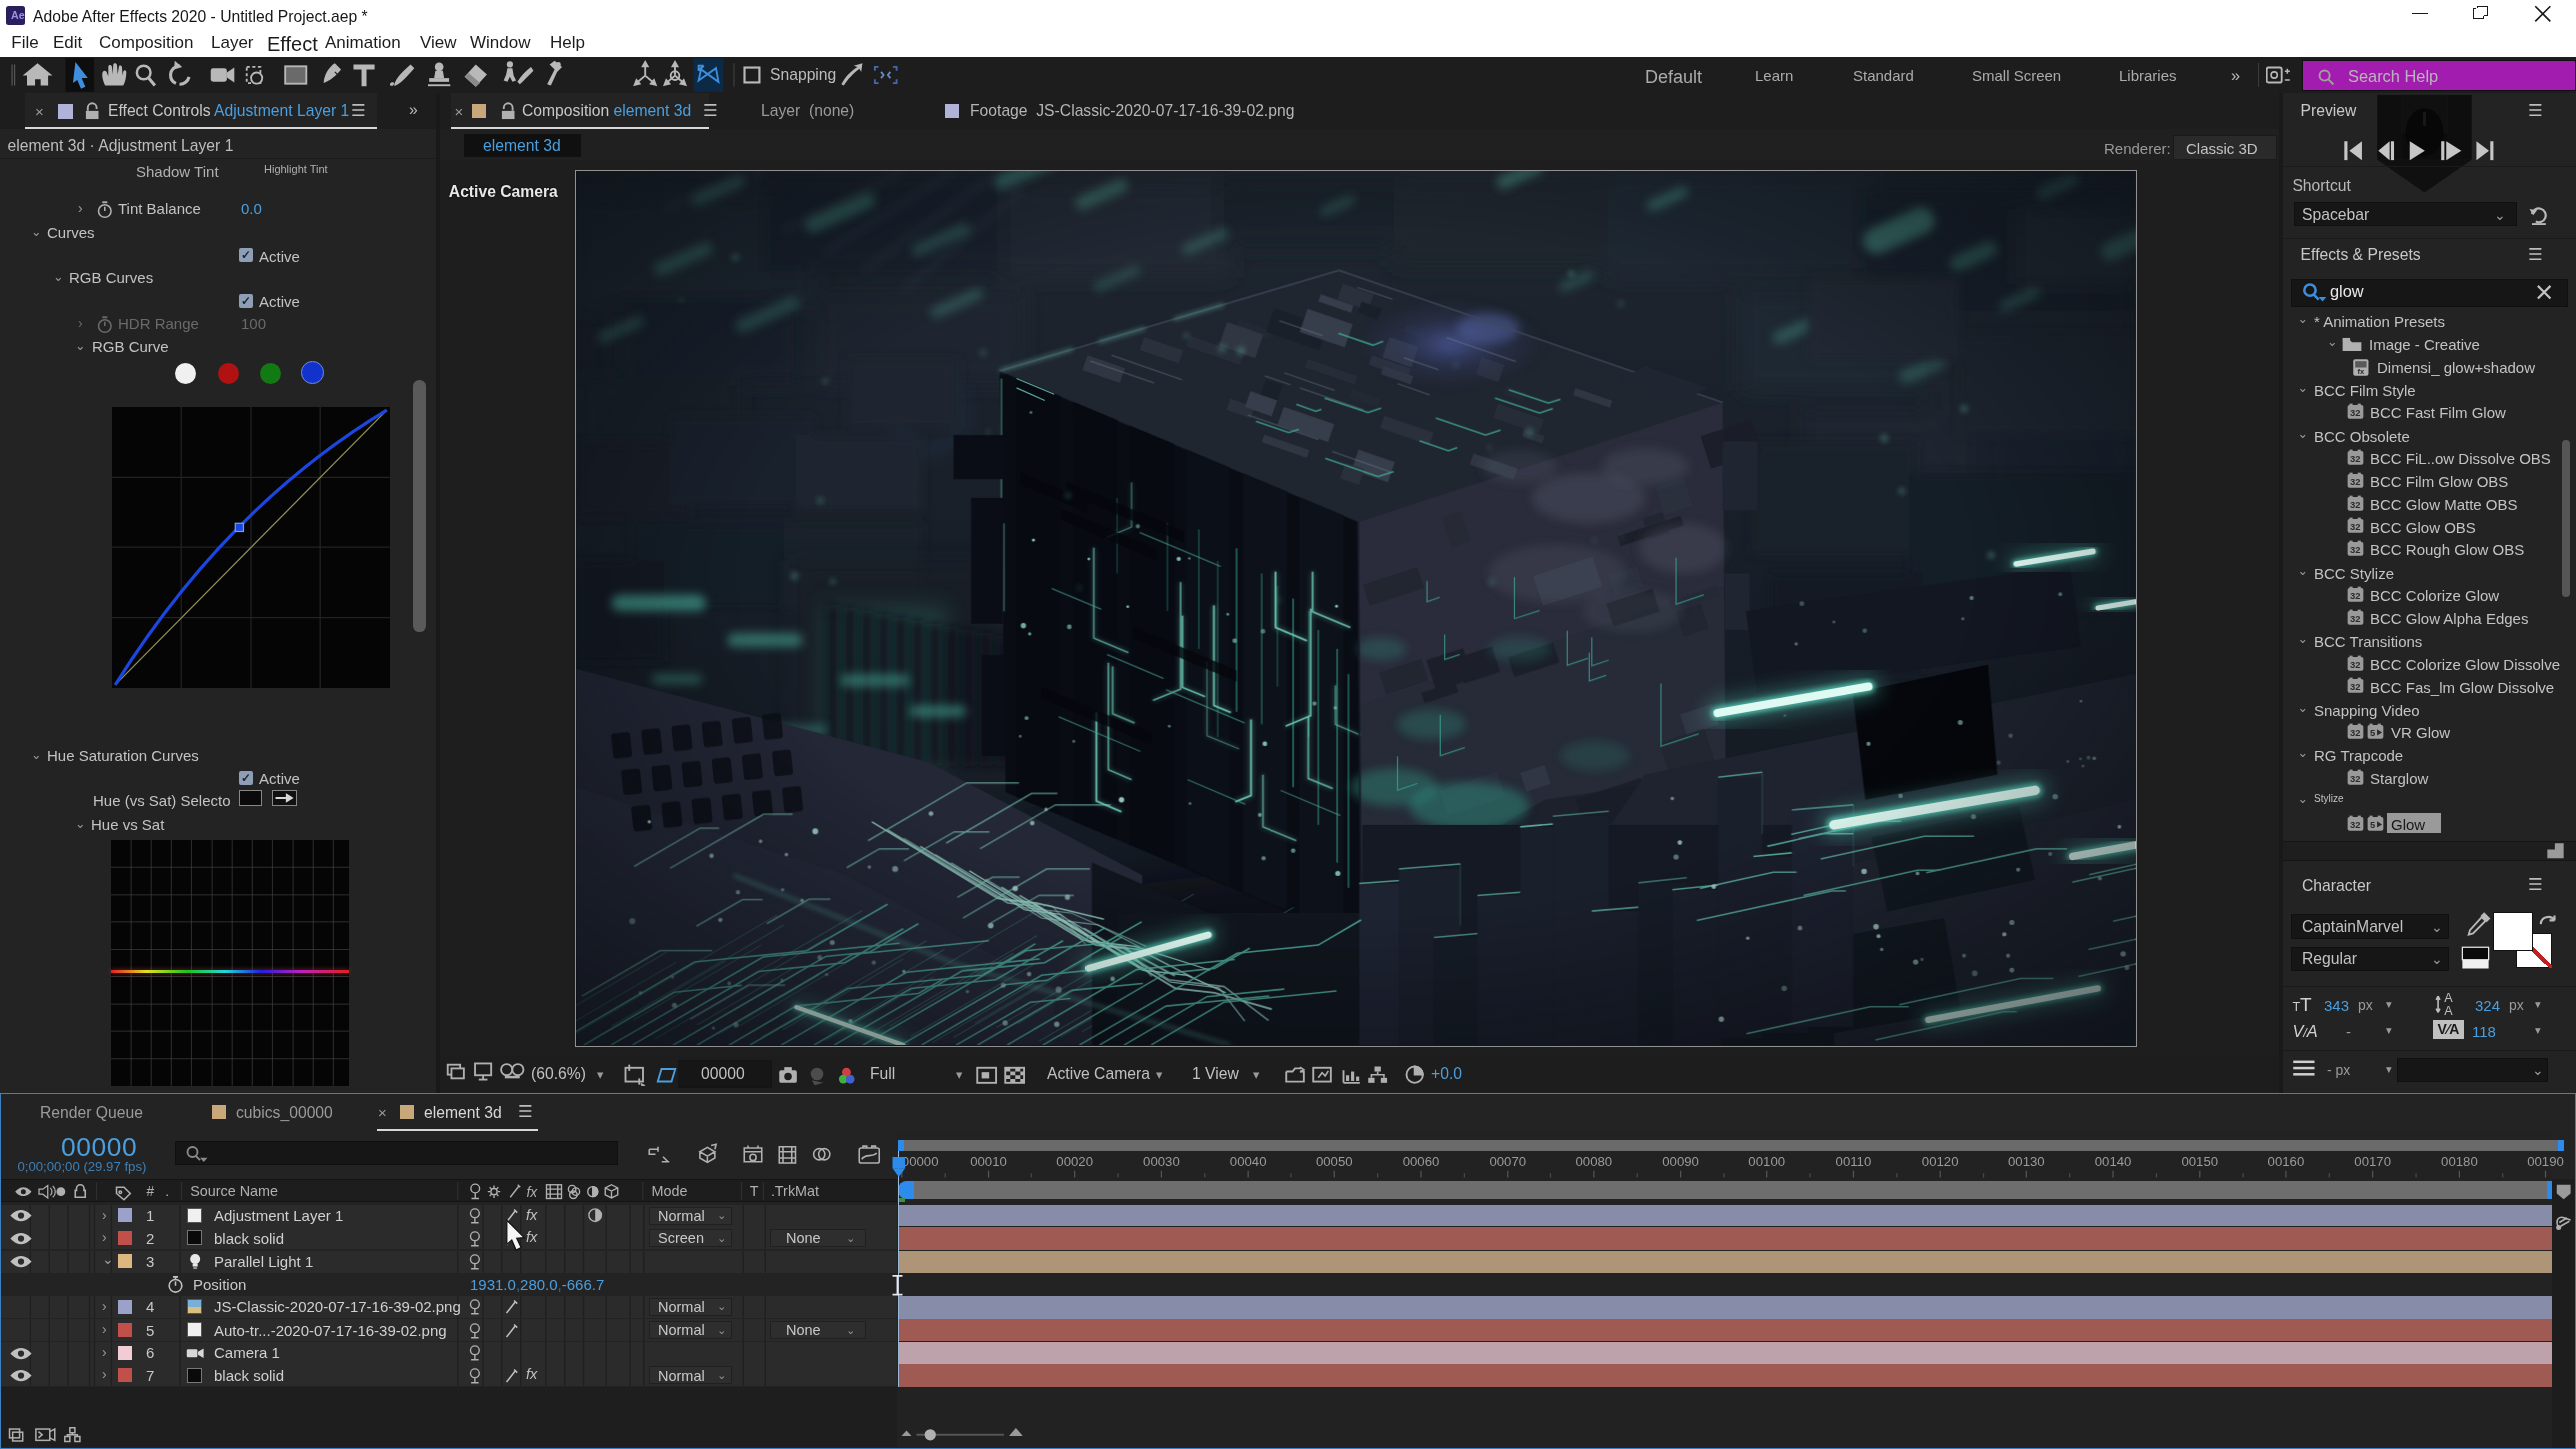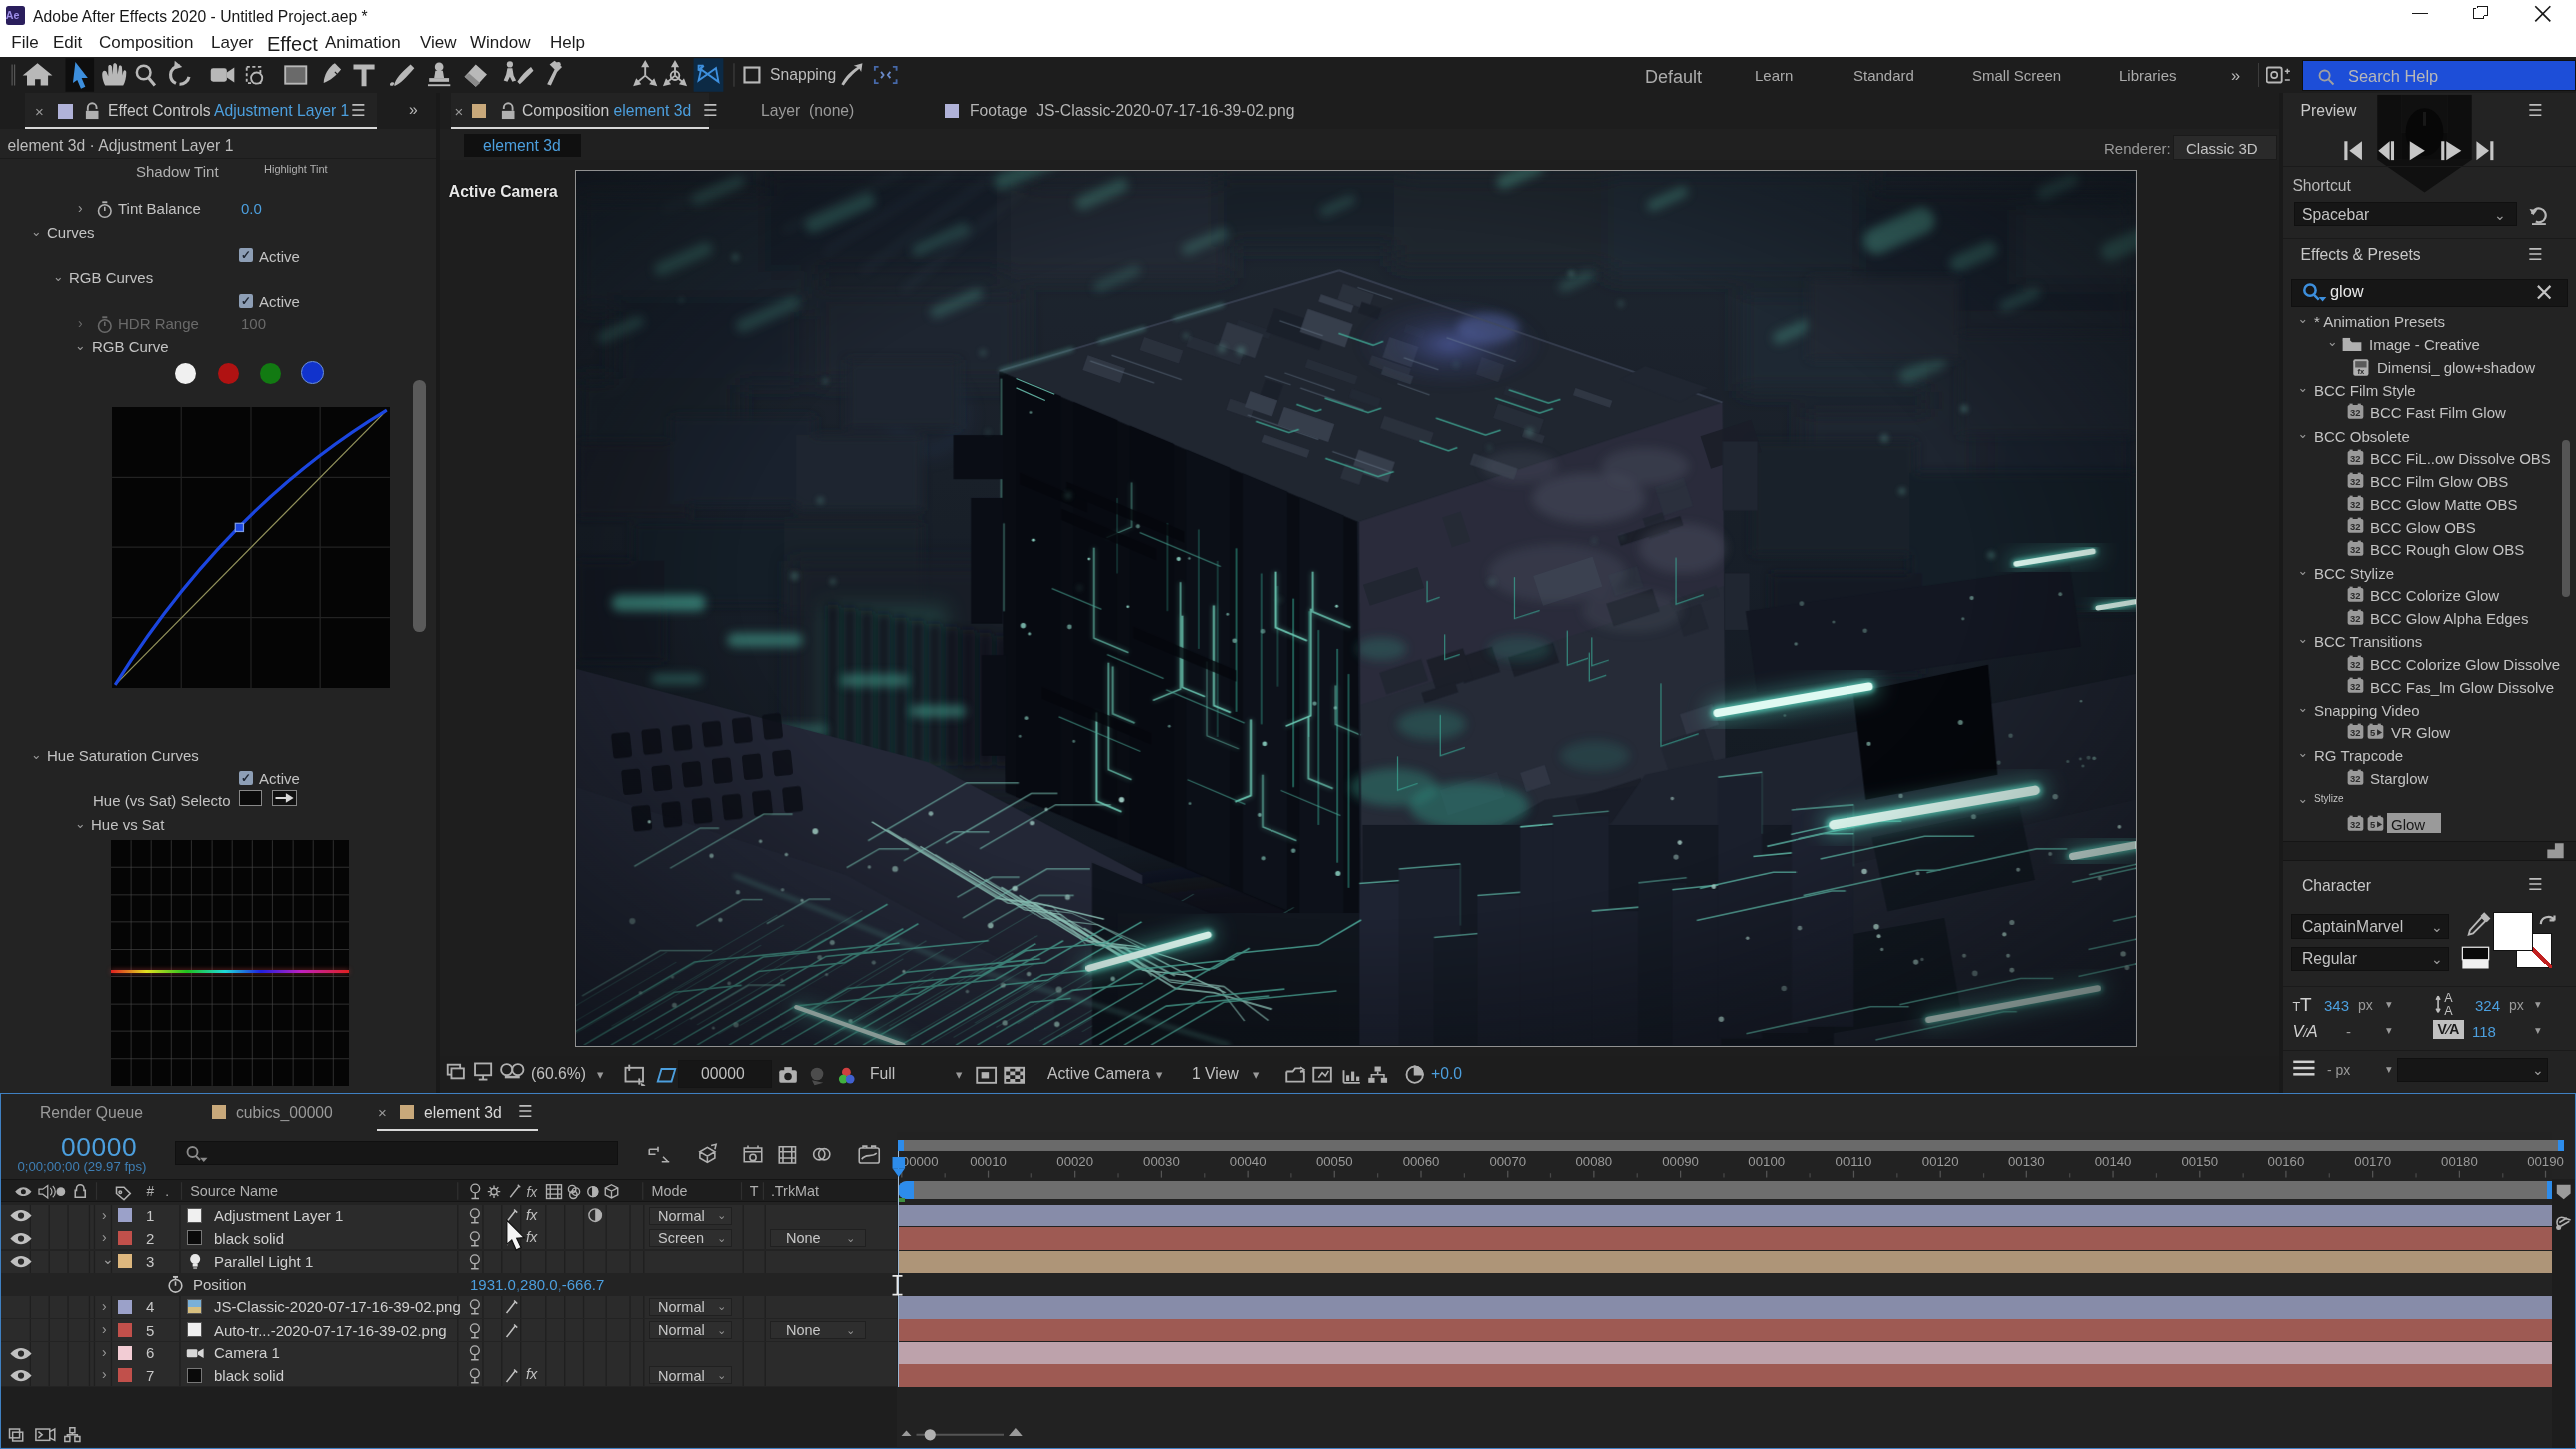--- a/index.html
+++ b/index.html
@@ -7,21 +7,21 @@
 .a{position:absolute}
 .tx{white-space:nowrap}
 .blue{color:#4c9fde}
 .chev{color:#9a9a9a}
 .well{background:#161616}
 .hamb{font-size:16.4px;color:#bdbdbd;letter-spacing:0}
 </style></head>
 <body>
 
 <div class="a" style="left:0;top:0;width:2576px;height:57px;background:#ffffff">
-  <div class="a" style="left:5.7px;top:6.3px;width:19px;height:19px;background:#2a1e5c;border-radius:2.5px;color:#9e8fe8;font-size:10.7px;font-weight:bold;text-align:left;line-height:19px">Ae</div>
+  <div class="a" style="left:5.7px;top:6.3px;width:19px;height:19px;background:#2a1e5c;border-radius:2.5px;color:#9e8fe8;font-size:10.7px;font-weight:bold;text-align:right;line-height:19px">Ae</div>
   <div class="a tx" style="left:33px;top:8.2px;font-size:15.7px;color:#171717">Adobe After Effects 2020 - Untitled Project.aep *</div>
 
   <div class="a" style="left:2412px;top:12.6px;width:15.7px;height:1.9px;background:#1a1a1a"></div>
   <div class="a" style="left:2473px;top:8.2px;width:10.7px;height:10.7px;border:1.3px solid #1a1a1a;background:#fff"></div>
   <div class="a" style="left:2477px;top:5.7px;width:10.7px;height:10.7px;border:1.3px solid #1a1a1a;background:#fff"></div>
   <div class="a" style="left:2476px;top:8.2px;width:8.2px;height:8.2px;background:#fff"></div>
   <svg class="a" style="left:2534px;top:5px" width="17.6" height="17.6" viewBox="0 0 28 28">
       <path d="M2 2 L26 26 M26 2 L2 26" stroke="#1a1a1a" stroke-width="2.6"></path>
     </svg>
 
@@ -125,21 +125,21 @@
   <div class="a tx" style="left:1853px;top:10px;font-size:15px;color:#ababab">Standard</div>
   <div class="a tx" style="left:1972px;top:10px;font-size:15px;color:#ababab">Small Screen</div>
   <div class="a tx" style="left:2119px;top:10px;font-size:15px;color:#ababab">Libraries</div>
   <div class="a tx" style="left:2231px;top:8.8px;font-size:16.4px;color:#b8b8b8">»</div>
   <div class="a" style="left:2258px;top:6.3px;width:1.3px;height:24px;background:#3c3c3c"></div>
   <svg class="a" style="left:2266px;top:8.2px" width="26.4" height="20" viewBox="0 0 42 32">
     <rect x="1" y="4" width="24" height="24" rx="3" fill="none" stroke="#b8b8b8" stroke-width="3"></rect>
     <circle cx="13" cy="16" r="5" fill="none" stroke="#b8b8b8" stroke-width="2.5"></circle>
     <path d="M30 10 L38 10 M34 6 L34 14 M30 24 L38 24" stroke="#b8b8b8" stroke-width="2.5"></path>
   </svg>
-  <div class="a" style="left:2302px;top:2.5px;width:274px;height:31px;background:#1d4ed8;border:0.6px solid #101010">
+  <div class="a" style="left:2302px;top:2.5px;width:274px;height:31px;background:#a21caf;border:0.6px solid #101010">
     <svg class="a" style="left:14px;top:7px" width="19" height="19" viewBox="0 0 30 30">
         <circle cx="12" cy="12" r="8" fill="none" stroke="#a0a0a0" stroke-width="3"></circle>
         <line x1="18" y1="18" x2="26" y2="26" stroke="#a0a0a0" stroke-width="3"></line>
       </svg>
     <div class="a tx" style="left:45px;top:6.3px;font-size:16.4px;color:#b8b8b8">Search Help</div>
   </div>
 </div>
 
 <div id="leftpanel" class="a" style="left:0;top:93px;width:436px;height:1000px;background:#232323">
 

